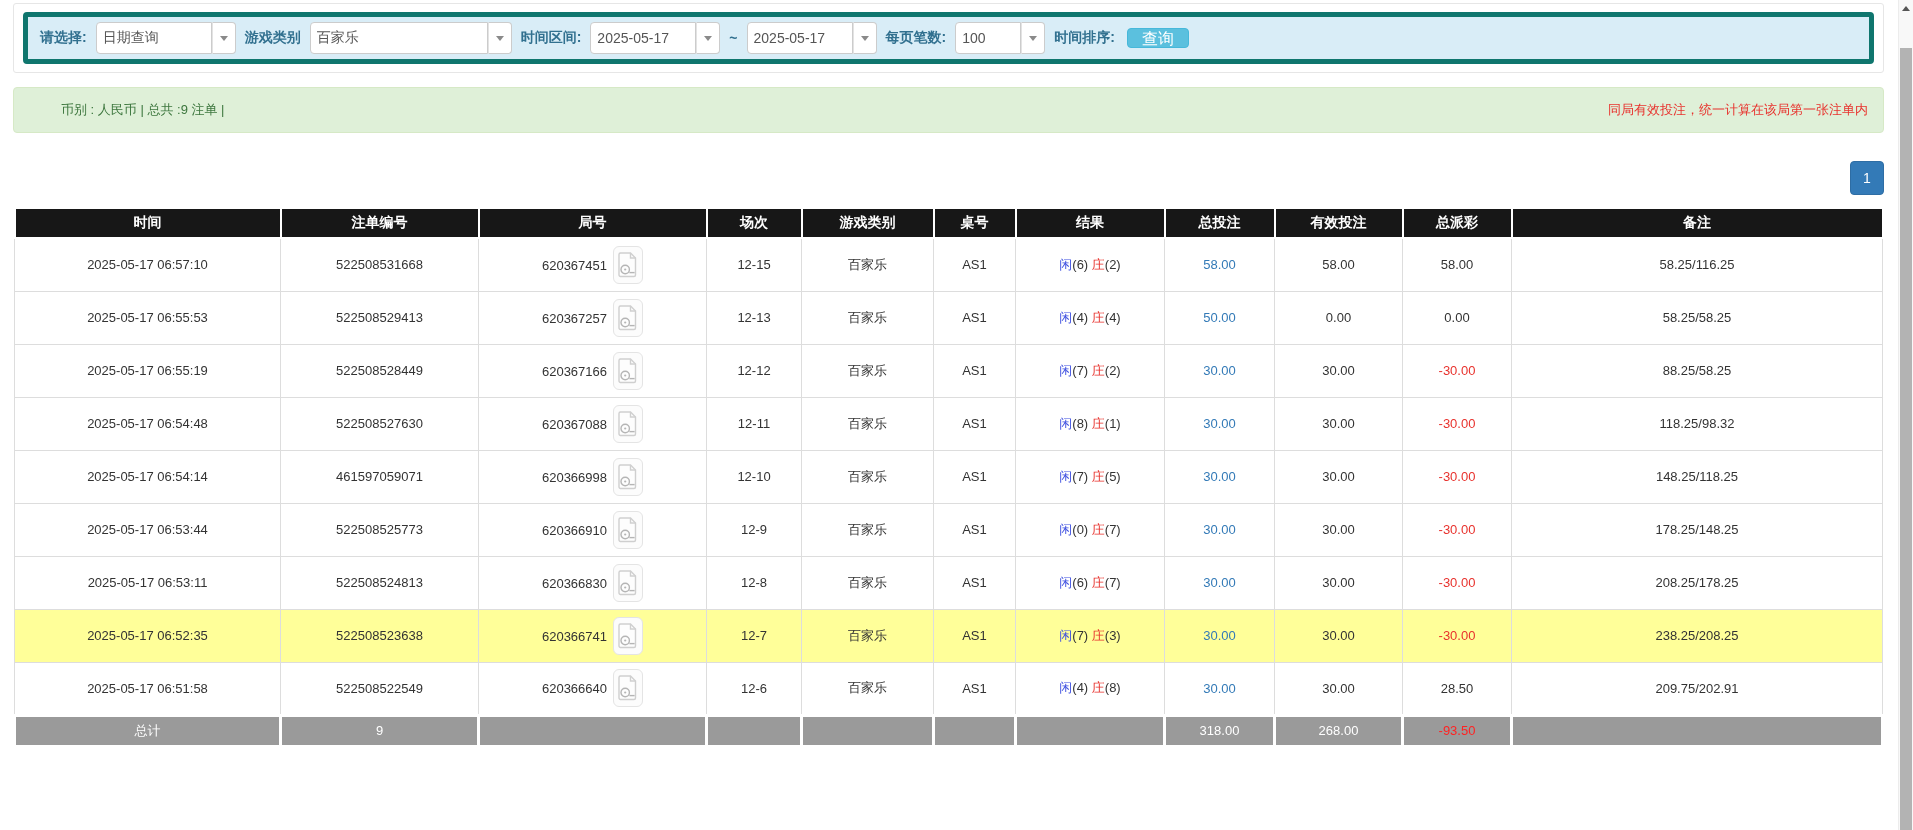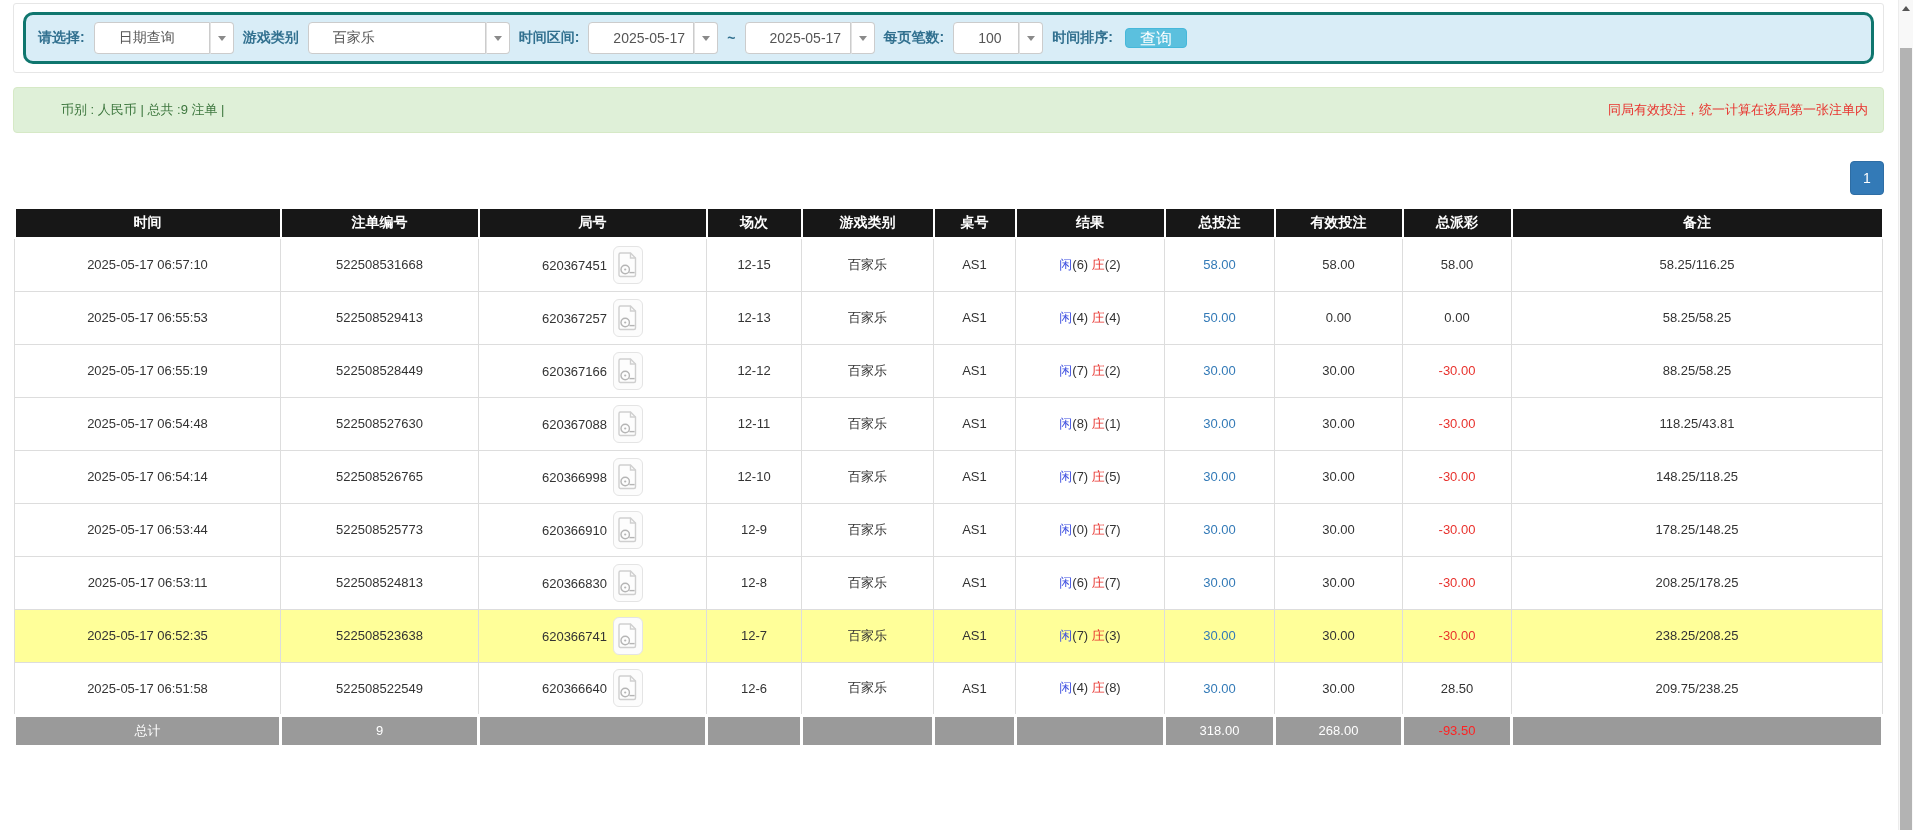--- a/index.html
+++ b/index.html
@@ -6,28 +6,28 @@
   html,body { margin:0; padding:0; }
   body {
     width:1913px; height:830px; overflow:hidden; position:relative;
     background:#fff; font-family:"Liberation Sans","DejaVu Sans",sans-serif;
   }
   .content { margin:3px 29px 0 13px; }
 
   
   .filter-outer { border:1px solid #e6e6e6; border-radius:3px; padding:8px 9px; background:#fff; }
   .filter-bar {
-    background:#d9edf7; border:3px solid #0f766e; border-radius:10px;
+    background:#d9edf7; border:5px solid #0f766e; border-radius:4px;
     padding:9px 12px; display:flex; align-items:center; gap:9px; height:52px;
   }
   .flabel { color:#31708f; font-weight:bold; font-size:14px; white-space:nowrap; }
   .combo { display:flex; height:32px; cursor:pointer; }
   .combo-text {
     background:#fff; border:1px solid #ccc; border-radius:4px 0 0 4px;
-    padding:0 24px; font-size:14px; color:#555; display:flex; align-items:center;
+    padding:0 6px; font-size:14px; color:#555; display:flex; align-items:center;
     white-space:nowrap; overflow:hidden;
   }
   .combo-arrow {
     width:24px; background:#fff; border:1px solid #ccc; border-left:1px solid #e3e3e3;
     border-radius:0 4px 4px 0; display:flex; align-items:center; justify-content:center;
   }
   .caret { width:0; height:0; border-left:4px solid transparent; border-right:4px solid transparent; border-top:5px solid #8a8a8a; }
   .w-mode  .combo-text { width:116px; }
   .w-game  .combo-text { width:178px; }
   .w-date  .combo-text { width:106px; }
@@ -263,25 +263,25 @@
                 <path d="M11.4 20.6h5.2" stroke="#b5b5b5" stroke-width="1.4"></path>
               </svg>
             </span></td>
           <td class="cell-session">12-11</td>
           <td class="cell-game-type">百家乐</td>
           <td class="cell-table-no">AS1</td>
           <td class="cell-result"><span class="res-p">闲</span><span class="res-n">(8) </span><span class="res-b">庄</span><span class="res-n">(1)</span></td>
           <td class="cell-total-bet">30.00</td>
           <td class="cell-valid-bet">30.00</td>
           <td class="cell-payout neg">-30.00</td>
-          <td class="cell-remark">118.25/43.81</td>
+          <td class="cell-remark">118.25/98.32</td>
         </tr>
         <tr>
           <td class="cell-time">2025-05-17 06:54:14</td>
-          <td class="cell-bet-id">522508526765</td>
+          <td class="cell-bet-id">461597059071</td>
           <td class="cell-round-id"><span class="rnum">620366998</span><span class="vbtn">
               <svg width="20" height="26" viewBox="0 0 20 26">
                 <path d="M2.5 1h10l5 5v17a1.5 1.5 0 0 1-1.5 1.5H2.5A1.5 1.5 0 0 1 1 23V2.5A1.5 1.5 0 0 1 2.5 1z" fill="#fdfdfd" stroke="#cfcfcf" stroke-width="1.4"></path>
                 <path d="M12.5 1v5h5" fill="none" stroke="#cfcfcf" stroke-width="1.4"></path>
                 <circle cx="7.2" cy="17.5" r="4.2" fill="none" stroke="#b5b5b5" stroke-width="1.4"></circle>
                 <circle cx="7.2" cy="17.5" r="1.1" fill="#b5b5b5"></circle>
                 <path d="M11.4 20.6h5.2" stroke="#b5b5b5" stroke-width="1.4"></path>
               </svg>
             </span></td>
           <td class="cell-session">12-10</td>
@@ -368,21 +368,21 @@
                 <path d="M11.4 20.6h5.2" stroke="#b5b5b5" stroke-width="1.4"></path>
               </svg>
             </span></td>
           <td class="cell-session">12-6</td>
           <td class="cell-game-type">百家乐</td>
           <td class="cell-table-no">AS1</td>
           <td class="cell-result"><span class="res-p">闲</span><span class="res-n">(4) </span><span class="res-b">庄</span><span class="res-n">(8)</span></td>
           <td class="cell-total-bet">30.00</td>
           <td class="cell-valid-bet">30.00</td>
           <td class="cell-payout">28.50</td>
-          <td class="cell-remark">209.75/238.25</td>
+          <td class="cell-remark">209.75/202.91</td>
         </tr>
       </tbody>
     <tfoot id="table-foot">
         <tr>
           <td class="footer-label">总计</td>
           <td class="footer-count">9</td>
           <td class="footer-round-id"></td>
           <td class="footer-session"></td>
           <td class="footer-game-type"></td>
           <td class="footer-table-no"></td>

